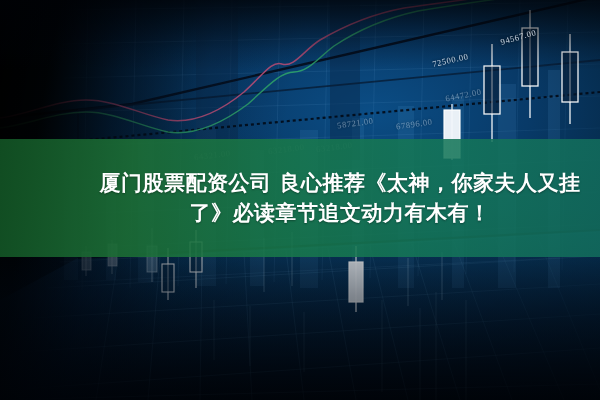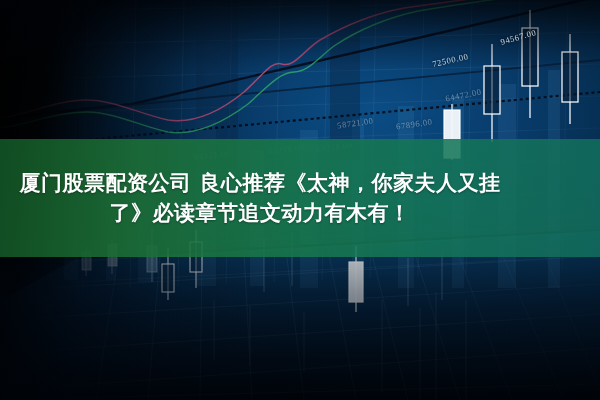--- a/index.html
+++ b/index.html
@@ -68,21 +68,21 @@
     top: 139px;
     height: 118px;
     background: linear-gradient(95deg,
         rgba(18,82,36,0.93) 0%,
         rgba(28,110,54,0.90) 22%,
         rgba(24,120,74,0.88) 48%,
         rgba(20,118,88,0.87) 72%,
         rgba(18,108,92,0.88) 100%);
     display: flex;
     align-items: center;
-    justify-content: flex-start;
+    justify-content: flex-end;
   }
   .banner-text {
     width: 520px;
     text-align: center;
     color: #ffffff;
     font-size: 21px;
     line-height: 1.45;
     font-weight: bold;
     font-family: "DejaVu Sans", sans-serif;
     letter-spacing: 0.5px;

